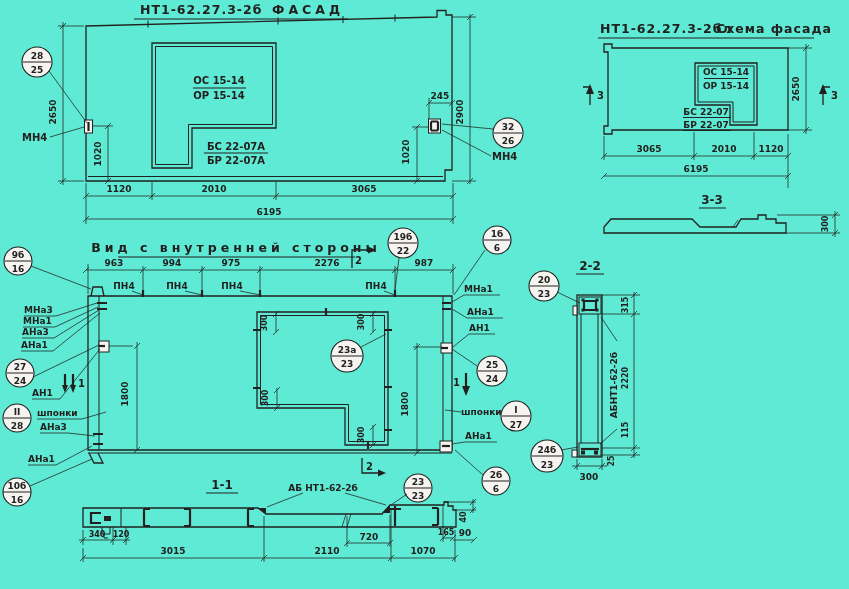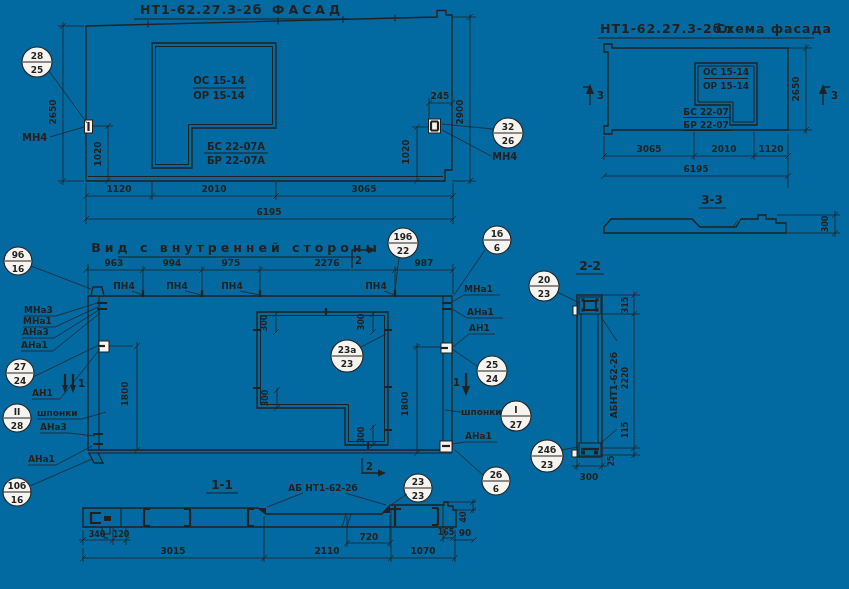--- a/index.html
+++ b/index.html
@@ -1,16 +1,16 @@
 <!DOCTYPE html>
 <html><head>
 <meta charset="utf-8">
 <style>
   html,body{margin:0;padding:0;background:#e8e7e3;}
-  #sheet{position:relative;width:849px;height:589px;background:#0369a1;overflow:hidden;}
+  #sheet{position:relative;width:849px;height:589px;background:#5eead4;overflow:hidden;}
   svg text{font-family:"DejaVu Sans",sans-serif;fill:#22211f;}
   .t10{font-size:10px;font-weight:700;}
   .t9{font-size:9px;font-weight:700;}
   .t8{font-size:8px;font-weight:700;}
   .title{font-size:12.5px;font-weight:700;letter-spacing:1px;}
   .wide{letter-spacing:4px;}
   .sec{font-size:12px;font-weight:700;}
   .mid{text-anchor:middle;}
   .s1{stroke:#22211f;stroke-width:1.3;fill:none;}
   .s0{stroke:#22211f;stroke-width:0.75;fill:none;}

